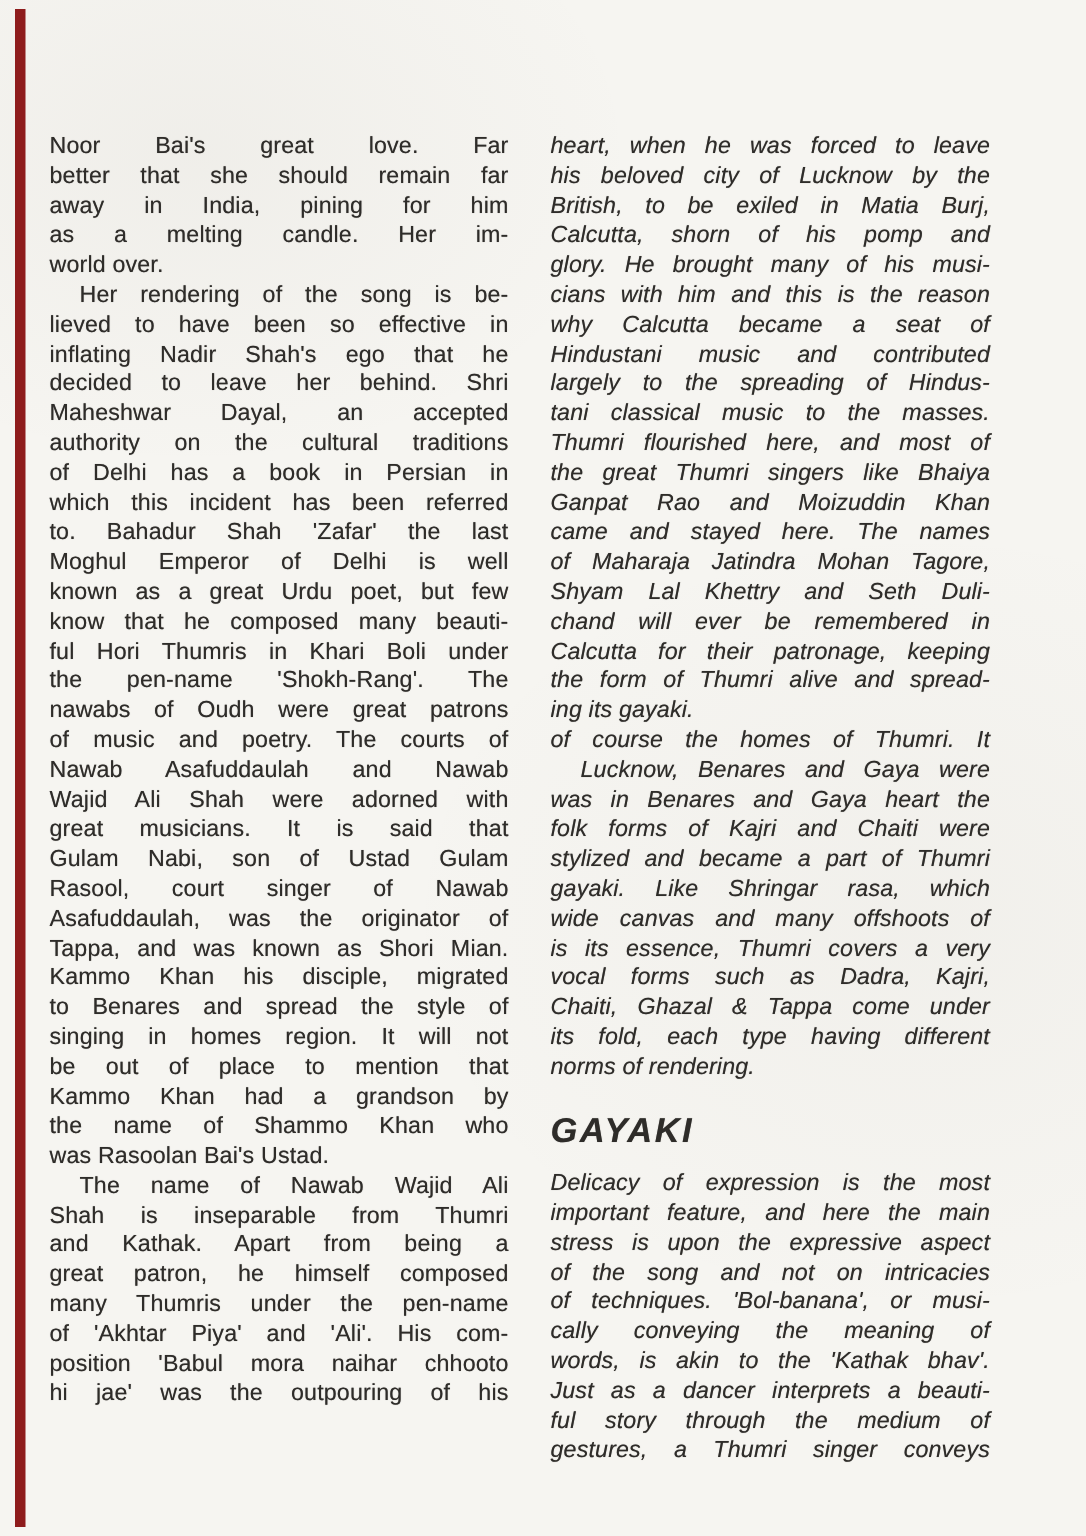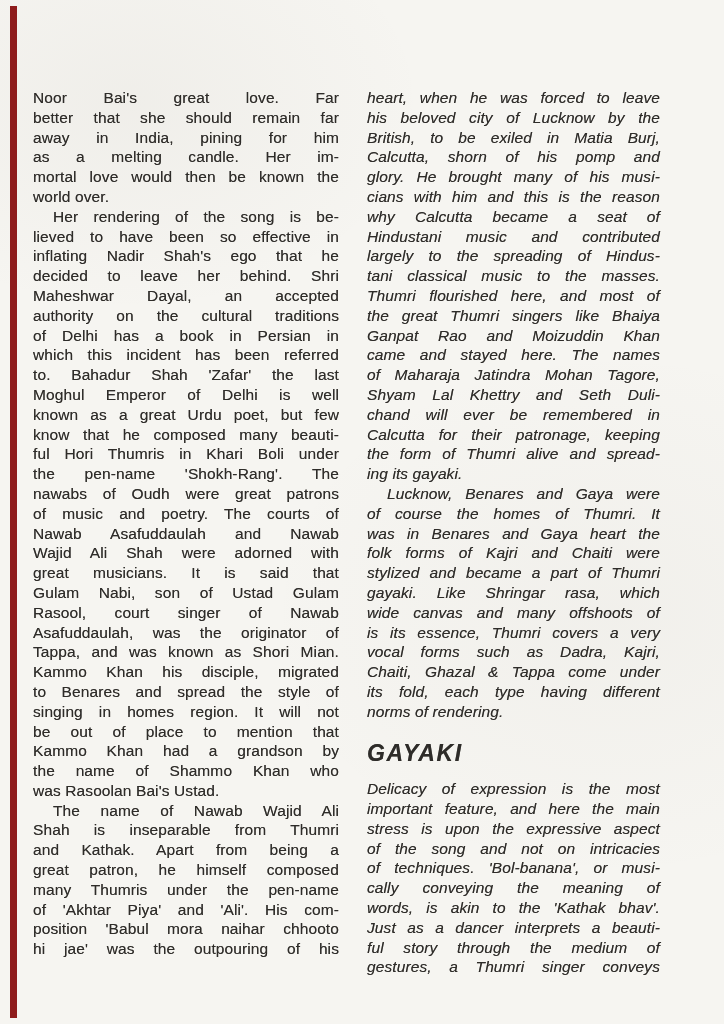--- a/index.html
+++ b/index.html
@@ -59,21 +59,20 @@
 
 <div class="page">
   <div class="edge-bar"></div>
 
   <div class="col left">
     <div class="para">
         <div class="line">Noor Bai's great love. Far</div>
         <div class="line">better that she should remain far</div>
         <div class="line">away in India, pining for him</div>
         <div class="line">as a melting candle. Her im-</div>
-        <div class="line">mortal love would then be known the</div>
         <div class="line short">world over.</div>
       </div>
     <div class="para">
         <div class="line indent">Her rendering of the song is be-</div>
         <div class="line">lieved to have been so effective in</div>
         <div class="line">inflating Nadir Shah's ego that he</div>
         <div class="line">decided to leave her behind. Shri</div>
         <div class="line">Maheshwar Dayal, an accepted</div>
         <div class="line">authority on the cultural traditions</div>
         <div class="line">of Delhi has a book in Persian in</div>
@@ -130,22 +129,22 @@
         <div class="line">Ganpat Rao and Moizuddin Khan</div>
         <div class="line">came and stayed here. The names</div>
         <div class="line">of Maharaja Jatindra Mohan Tagore,</div>
         <div class="line">Shyam Lal Khettry and Seth Duli-</div>
         <div class="line">chand will ever be remembered in</div>
         <div class="line">Calcutta for their patronage, keeping</div>
         <div class="line">the form of Thumri alive and spread-</div>
         <div class="line short">ing its gayaki.</div>
       </div>
     <div class="para">
+        <div class="line">of course the homes of Thumri. It</div>
         <div class="line indent">Lucknow, Benares and Gaya were</div>
-        <div class="line">of course the homes of Thumri. It</div>
         <div class="line">was in Benares and Gaya heart the</div>
         <div class="line">folk forms of Kajri and Chaiti were</div>
         <div class="line">stylized and became a part of Thumri</div>
         <div class="line">gayaki. Like Shringar rasa, which</div>
         <div class="line">wide canvas and many offshoots of</div>
         <div class="line">is its essence, Thumri covers a very</div>
         <div class="line">vocal forms such as Dadra, Kajri,</div>
         <div class="line">Chaiti, Ghazal &amp; Tappa come under</div>
         <div class="line">its fold, each type having different</div>
         <div class="line short">norms of rendering.</div>

